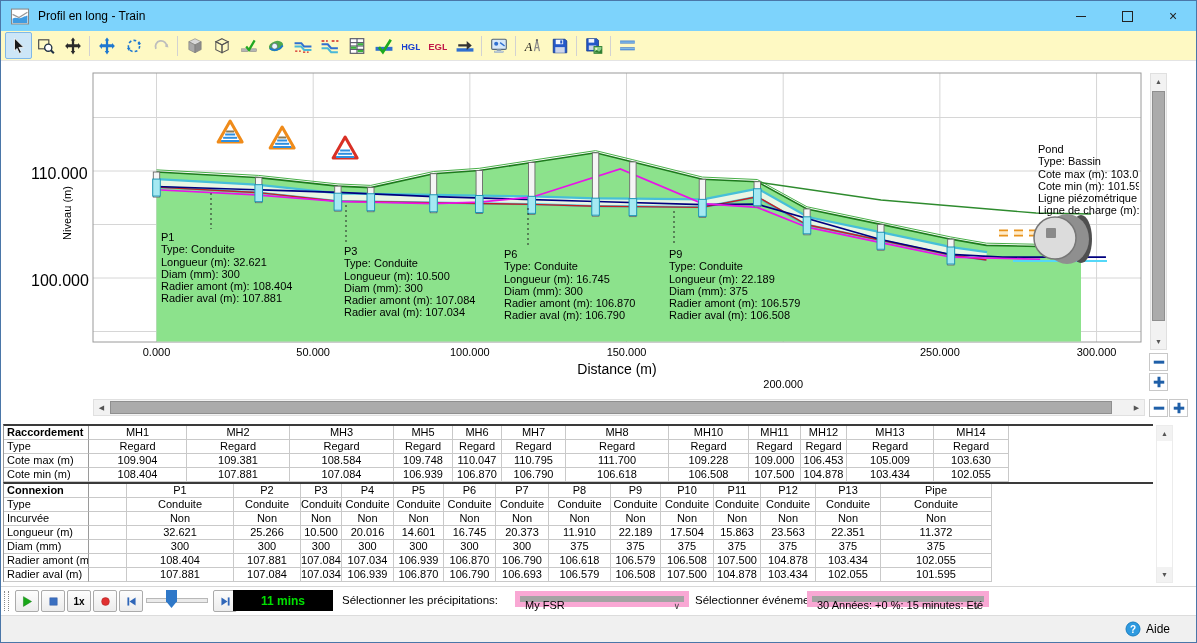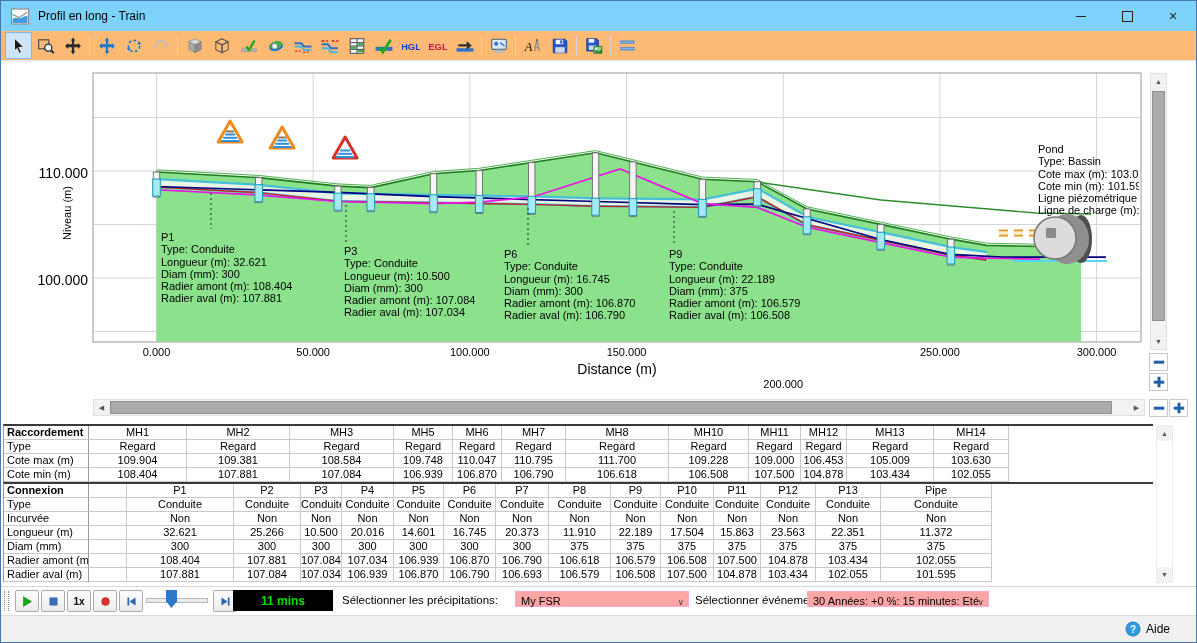--- a/index.html
+++ b/index.html
@@ -7,29 +7,29 @@
   
   .titlebar{position:absolute;left:0;top:0;width:100%;height:30px;background:#7dd3fc;display:flex;align-items:center}
   .app-icon{margin-left:9px;width:20px;height:17px;flex:0 0 auto}
   .title{margin-left:8px;font-size:12px;color:#000}
   .winbtns{position:absolute;right:0;top:0;height:30px;display:flex}
   .wbtn{width:46px;height:30px;display:flex;align-items:center;justify-content:center;color:#222}
   .minbar{width:10px;height:1px;background:#222}
   .maxbox{width:9px;height:9px;border:1px solid #222}
   .closex{font-size:14px}
   
-  .toolbar{position:absolute;left:0;top:30px;width:100%;height:30px;background:#fdba74;border-bottom:1px solid #e4e4e4;display:flex;align-items:center;padding-left:4px;box-sizing:border-box}
+  .toolbar{position:absolute;left:0;top:30px;width:100%;height:30px;background:#fef9c3;border-bottom:1px solid #e4e4e4;display:flex;align-items:center;padding-left:4px;box-sizing:border-box}
   .tbtn{width:25px;height:25px;display:flex;align-items:center;justify-content:center;border:1px solid transparent;border-radius:2px;flex:0 0 auto}
   .tbtn.active{background:#cde6f7;border-color:#7fb8e8}
   .tsep{width:1px;height:20px;background:#d2d2d2;margin:0 3px;flex:0 0 auto}
   
   .chartpanel{position:absolute;left:0;top:60px;width:1197px;height:362px;background:#fff}
   .profile-svg{position:absolute;left:0;top:0;z-index:1}
   .ylabel{position:absolute;left:16px;top:146px;width:100px;text-align:center;font-size:11px;transform:rotate(-90deg);z-index:2}
-  .ytick{position:absolute;left:30px;width:57px;text-align:right;font-size:14px;z-index:2}
+  .ytick{position:absolute;left:30px;width:57px;font-size:16px;z-index:2}
   .xtick{position:absolute;width:80px;text-align:center;font-size:11px;top:285px;z-index:2}
   .xlabel{position:absolute;left:516px;top:300px;width:200px;text-align:center;font-size:14px;z-index:2}
   .anno{position:absolute;font-size:11px;line-height:12.3px;color:#000;z-index:2}
   .anno-clip{width:101px;overflow:hidden;white-space:nowrap}
   .vscroll{position:absolute;left:1149px;top:12px;width:17px;height:277px;background:#f2f2f2;border:1px solid #e0e0e0;box-sizing:border-box;z-index:3}
   .hscroll{position:absolute;left:92px;top:338px;width:1052px;height:17px;background:#f2f2f2;border:1px solid #e0e0e0;box-sizing:border-box;z-index:3}
   .sbtn{position:absolute;display:flex;align-items:center;justify-content:center;font-size:7px;color:#555;background:#f2f2f2;width:15px;height:15px}
   .vthumb{position:absolute;left:1px;top:17px;width:13px;height:230px;background:#ababab;border:1px solid #8f8f8f;box-sizing:border-box}
   .hthumb{position:absolute;left:16px;top:1px;width:1002px;height:13px;background:#ababab;border:1px solid #8f8f8f;box-sizing:border-box}
   .zbtn{position:absolute;width:19px;height:18px;background:#fff;border:1px solid #c8c8c8;display:flex;align-items:center;justify-content:center;box-sizing:border-box;z-index:3}
@@ -44,21 +44,21 @@
   .tf{border:none}
   .tscroll{position:absolute;left:1155px;top:1px;width:17px;height:158px;background:#fff;border:1px solid #ececec;box-sizing:border-box}
   
   .controlbar{position:absolute;left:0;top:585px;width:1197px;height:29px;background:#fff;border-top:1px solid #d8d8d8;box-sizing:border-box}
   .grip{position:absolute;left:3px;top:4px;width:3px;height:20px;border-left:1px dotted #8a8a8a;border-right:1px dotted #8a8a8a}
   .cbtn{position:absolute;top:3px;width:24px;height:22px;background:linear-gradient(#fdfdfd,#ececec);border:1px solid #ababab;border-radius:2px;display:flex;align-items:center;justify-content:center;font-size:10px;font-weight:bold;box-sizing:border-box}
   .slider-track{position:absolute;left:145px;top:11px;width:62px;height:5px;background:#ebebeb;border:1px solid #b8b8b8;box-sizing:border-box}
   .slider-thumb{position:absolute;left:165px;top:3px;width:11px;height:18px;background:#2f78c8;clip-path:polygon(0 0,100% 0,100% 62%,50% 100%,0 62%)}
   .timebox{position:absolute;left:232px;top:3px;width:100px;height:21px;background:#000;color:#00e000;font-size:12px;font-weight:bold;display:flex;align-items:center;justify-content:center}
   .cblabel{position:absolute;top:7px;font-size:11.5px;color:#000}
-  .combo{position:absolute;top:4px;height:16px;background:#fca5a5;border:1px solid #f9a8d4;font-size:11px;line-height:18px;padding-left:5px;box-sizing:border-box}
+  .combo{position:absolute;top:4px;height:16px;background:#a3a3a3;border:5px solid #f9a8d4;font-size:11px;line-height:18px;padding-left:5px;box-sizing:border-box}
   .combo .chev{position:absolute;right:4px;top:1px;font-size:9px;color:#444}
   
   .statusbar{position:absolute;left:0;top:614px;width:1197px;height:28px;background:#f0f0f0;border-top:1px solid #dcdcdc;box-sizing:border-box}
   .help{position:absolute;right:28px;top:5px;display:flex;align-items:center;gap:5px;font-size:12px;color:#000}
 </style>
 </head>
 <body>
 
 <div id="window">
 

